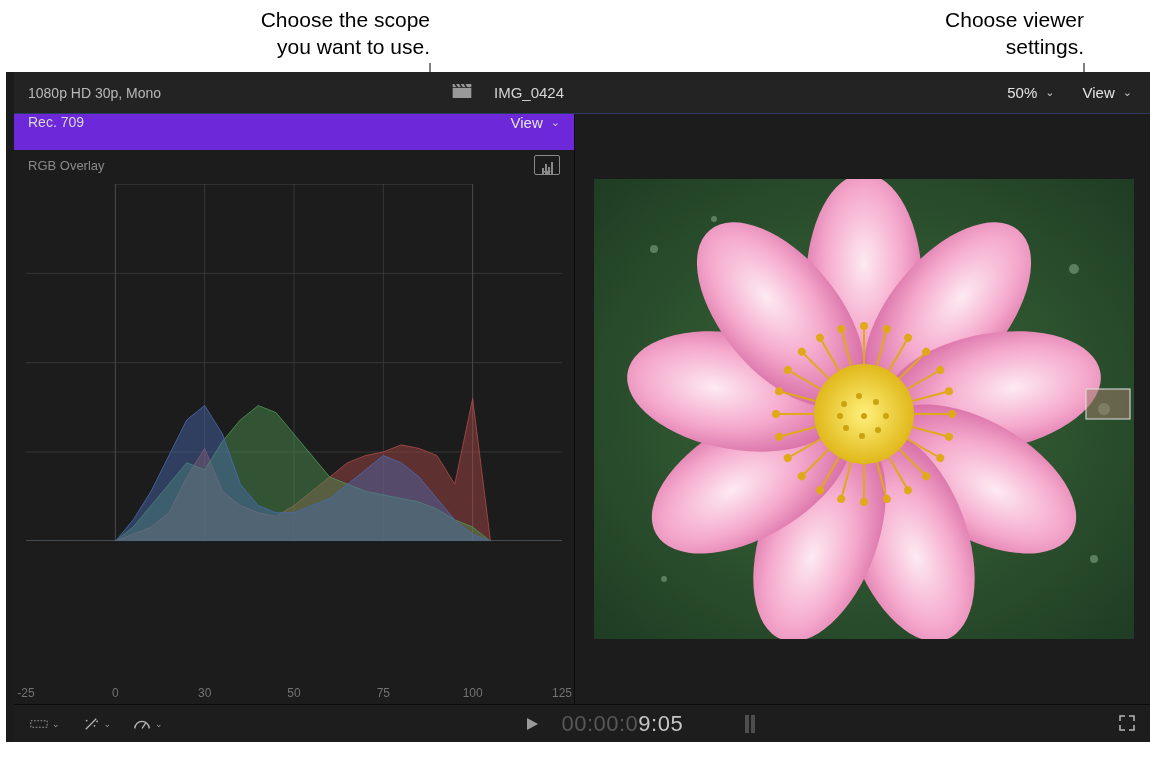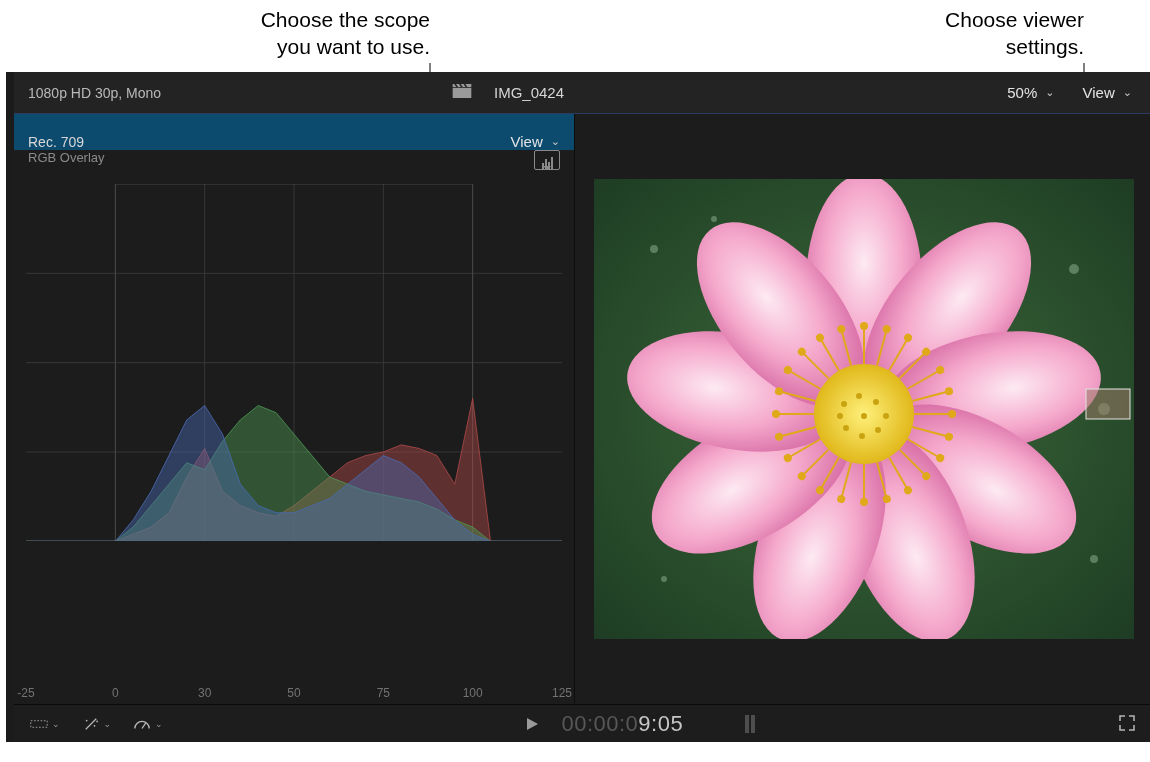--- a/index.html
+++ b/index.html
@@ -60,31 +60,32 @@
 
   .scopes {
     width: 560px;
     display:flex;
     flex-direction:column;
     background:#1c1c1c;
     border-right:1px solid #0d0d0d;
   }
   .scopes-header {
     height:36px;
-    background:#0c4a6e;
-    display:flex;
-    align-items:flex-end;
+    background:#6d28d9;
+    display:flex;
+    align-items:flex-start;
     padding:0 14px;
     color:#d8d8d8;
     font-size:14px;
   }
   .scopes-header .spacer { flex:1; }
   .scope-sub {
     height:30px;
     display:flex;
+    align-items:center;
     padding:0 14px;
     color:#8a8a8a;
     font-size:13px;
     gap:44px;
   }
   .scope-sub .spacer { flex:1; }
   .scope-icon {
     width:24px; height:18px; border:1px solid #8a8a8a; border-radius:2px;
     display:flex; align-items:flex-end; justify-content:center; gap:1px;
     position:relative;

